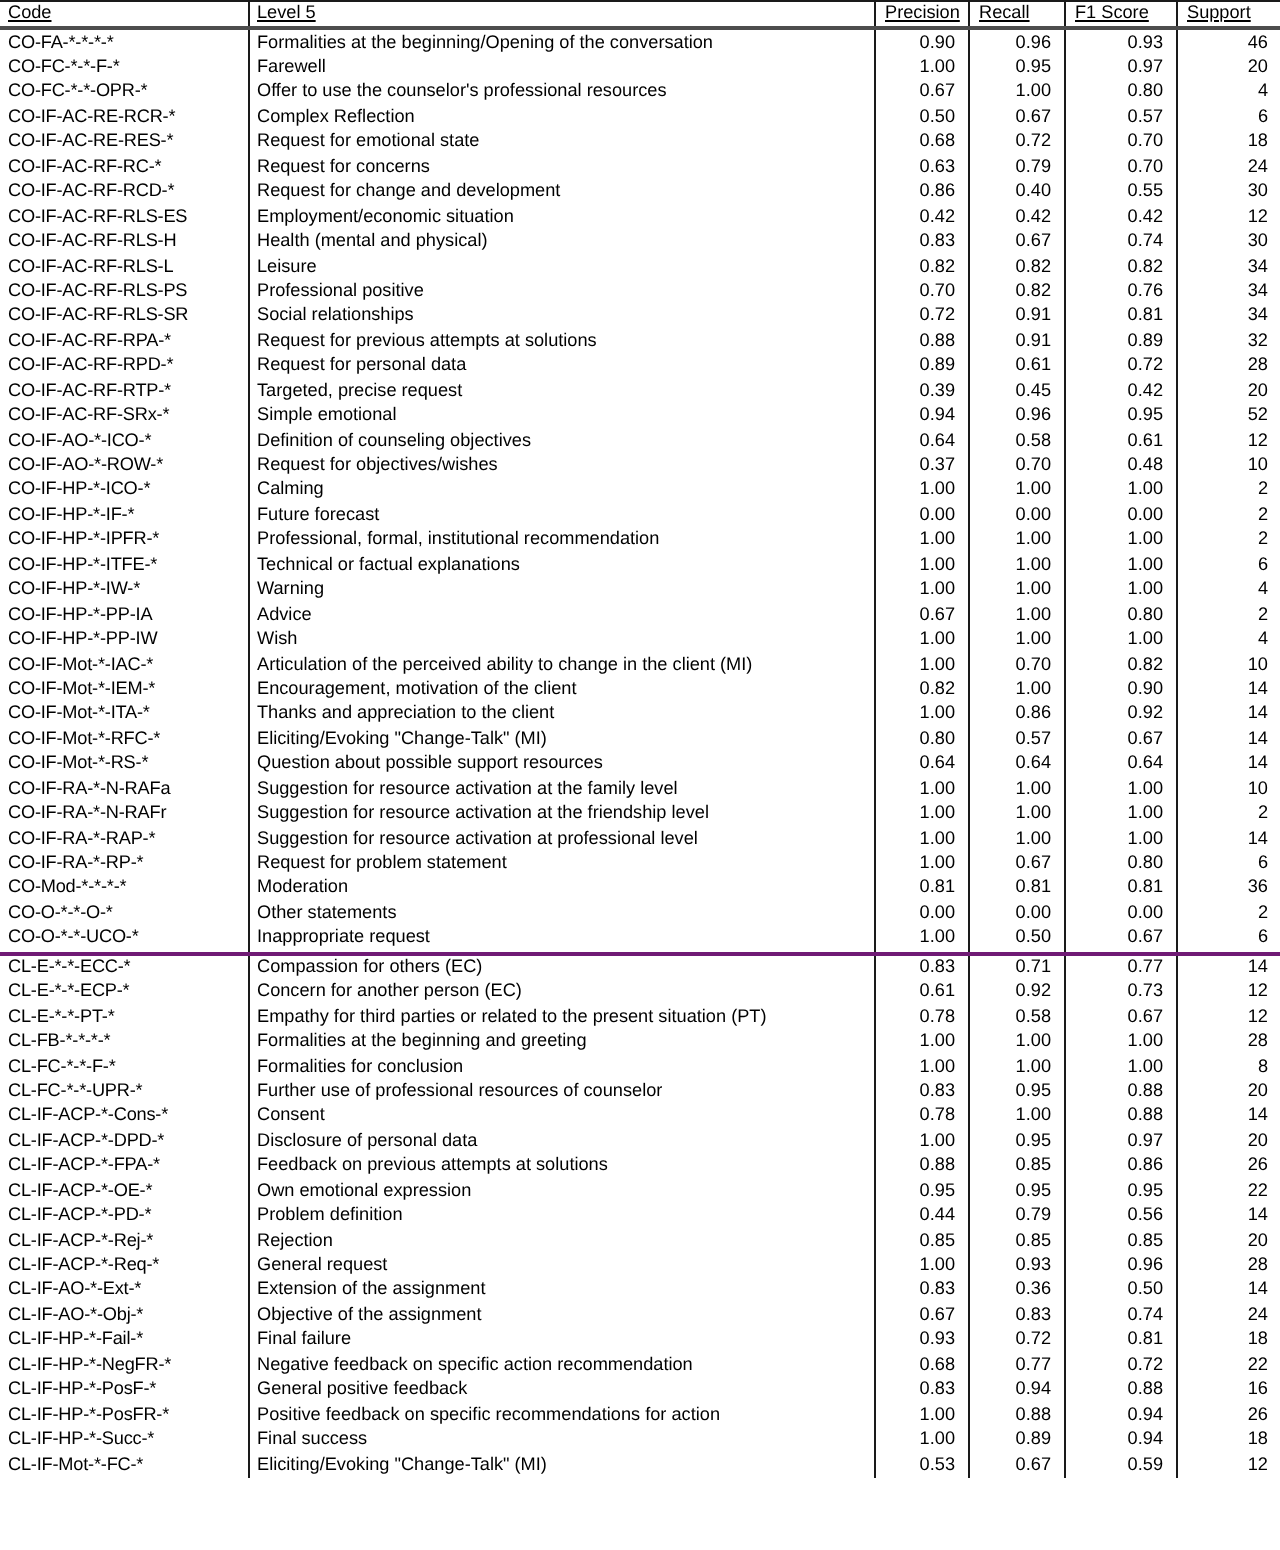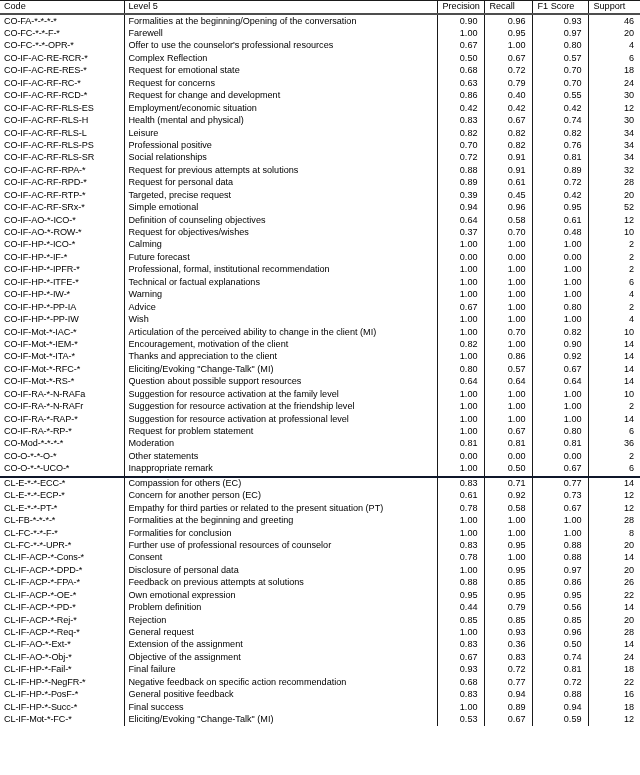--- a/index.html
+++ b/index.html
@@ -31,20 +31,21 @@
   #results-table th, #results-table td {
     padding: 0px 4px 1px 4px;
     height: 11.45px;
     vertical-align: middle;
     white-space: nowrap;
     overflow: hidden;
     font-weight: normal;
   }
   #results-table th {
     text-align: left;
+    text-decoration: underline;
   }
   
   #results-table th.vr, #results-table td.vr {
     border-left: 1px solid #1a1a1a;
   }
   
   #results-table thead th {
     border-top: 1px solid #1a1a1a;
     border-bottom: 2px solid #4d4d4d;
   }
@@ -53,21 +54,21 @@
     text-align: right;
     padding-right: 6px;
   }
   #results-table th.num {
     text-align: left;
     padding-left: 5px;
     margin-left: 16px;
   }
   
   #results-table tr.group-end > td {
-    border-bottom: 2px solid #0f172a;
+    border-bottom: 2px solid #701a75;
   }
   .code-cell { letter-spacing: -0.1px; }
 </style>
 </head>
 <body>
 
 <table id="results-table">
   <colgroup>
     <col class="c-code">
       <col class="c-level">
@@ -370,21 +371,21 @@
       <tr>
         <td class="code-cell">CO-O-*-*-O-*</td>
         <td class="vr">Other statements</td>
         <td class="vr num">0.00</td>
         <td class="vr num">0.00</td>
         <td class="vr num">0.00</td>
         <td class="vr num">2</td>
       </tr>
       <tr class="group-end">
         <td class="code-cell">CO-O-*-*-UCO-*</td>
-        <td class="vr">Inappropriate remark</td>
+        <td class="vr">Inappropriate request</td>
         <td class="vr num">1.00</td>
         <td class="vr num">0.50</td>
         <td class="vr num">0.67</td>
         <td class="vr num">6</td>
       </tr>
       <tr>
         <td class="code-cell">CL-E-*-*-ECC-*</td>
         <td class="vr">Compassion for others (EC)</td>
         <td class="vr num">0.83</td>
         <td class="vr num">0.71</td>
@@ -521,20 +522,28 @@
       </tr>
       <tr>
         <td class="code-cell">CL-IF-HP-*-PosF-*</td>
         <td class="vr">General positive feedback</td>
         <td class="vr num">0.83</td>
         <td class="vr num">0.94</td>
         <td class="vr num">0.88</td>
         <td class="vr num">16</td>
       </tr>
       <tr>
+        <td class="code-cell">CL-IF-HP-*-PosFR-*</td>
+        <td class="vr">Positive feedback on specific recommendations for action</td>
+        <td class="vr num">1.00</td>
+        <td class="vr num">0.88</td>
+        <td class="vr num">0.94</td>
+        <td class="vr num">26</td>
+      </tr>
+      <tr>
         <td class="code-cell">CL-IF-HP-*-Succ-*</td>
         <td class="vr">Final success</td>
         <td class="vr num">1.00</td>
         <td class="vr num">0.89</td>
         <td class="vr num">0.94</td>
         <td class="vr num">18</td>
       </tr>
       <tr>
         <td class="code-cell">CL-IF-Mot-*-FC-*</td>
         <td class="vr">Eliciting/Evoking "Change-Talk" (MI)</td>

